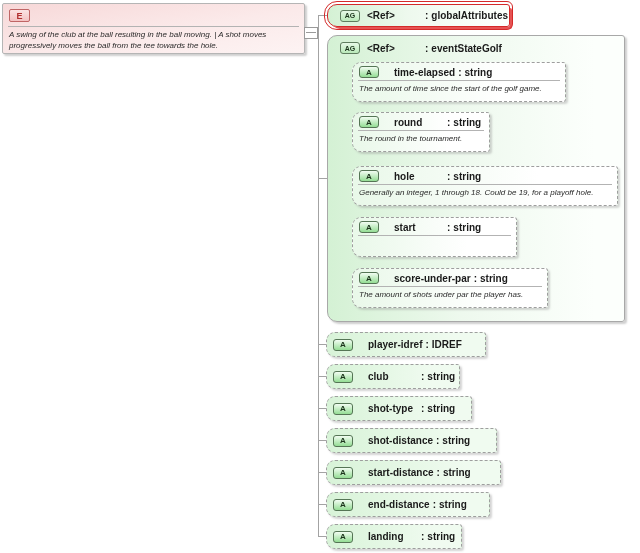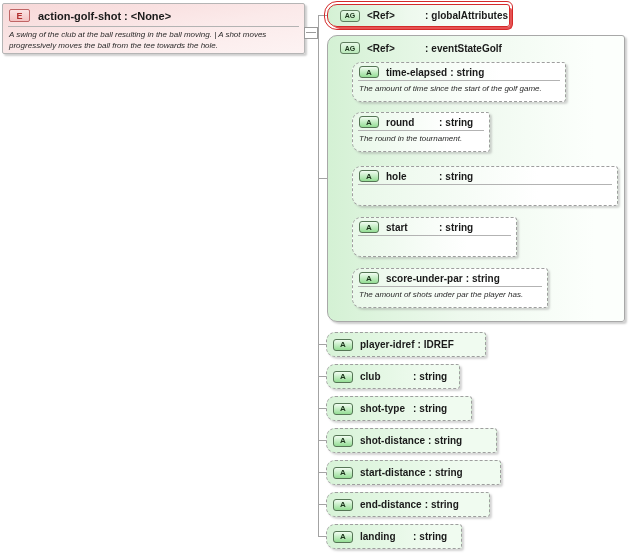--- a/index.html
+++ b/index.html
@@ -43,21 +43,21 @@
   .icon-ag{display:inline-flex;align-items:center;justify-content:center;width:20px;height:12px;
     background:linear-gradient(#e7f9e7,#b9e9b9);border:1px solid #5f7d5f;border-radius:3px;
     color:#1c331c;font-size:7px;font-weight:bold;letter-spacing:0;box-sizing:border-box;flex:none;}
   .ag-box .tname{margin-left:7px;min-width:55px;white-space:nowrap;}
   .ag-box .ttype{white-space:nowrap;}
   
   .attr-box{position:absolute;box-sizing:border-box;border:1px dashed #9e9e9e;
     border-radius:9px 3px 3px 9px;font-size:10px;
     box-shadow:2px 2px 2px rgba(150,150,150,0.4);}
   .attr-box .row{padding:3px 4px 0 6px;}
-  .attr-box .tname{margin-left:7px;min-width:50px;white-space:nowrap;}
+  .attr-box .tname{margin-left:15px;min-width:50px;white-space:nowrap;}
   .attr-box .ttype{white-space:nowrap;}
   .attr-box .anno{white-space:nowrap;}
   .icon-a{display:inline-flex;align-items:center;justify-content:center;width:20px;height:12px;
     background:linear-gradient(#f2fdf2,#94dd94);border:1px solid #557555;border-radius:3px;
     color:#1c331c;font-size:8px;font-weight:bold;box-sizing:border-box;flex:none;}
   .inner{background:linear-gradient(to right,#e9f8e9,#ffffff 70%);}
   .outer{background:linear-gradient(to right,#d8f3d8,#f0fbf0 80%);}
   .outer .row{padding:0 0 0 6px;height:100%;}
   
   .p-te {left:352px;top:62px; width:214px;height:40px;}
@@ -94,21 +94,20 @@
   <div class="vline" style="left:341px;top:60px;height:229px;"></div>
   <div class="hline" style="left:342px;top:82px;width:10px;"></div>
   <div class="hline" style="left:342px;top:132px;width:10px;"></div>
   <div class="hline" style="left:342px;top:186px;width:10px;"></div>
   <div class="hline" style="left:342px;top:237px;width:10px;"></div>
   <div class="hline" style="left:342px;top:288px;width:10px;"></div>
 
   <div class="elem-box">
     <div class="row">
       <span class="icon-e">E</span>
-      <span class="title"><span class="tname">action-golf-shot</span><span class="colon">:</span><span class="ttype">&lt;None&gt;</span></span>
     </div>
     <div class="sep"></div>
     <div class="anno">A swing of the club at the ball resulting in the ball moving. | A shot moves progressively moves the ball from the tee towards the hole.</div>
   </div>
 
   <div class="handle"></div>
 
   <div class="ag-box ag-global">
     <div class="row">
       <span class="icon-ag">AG</span>
@@ -150,20 +149,21 @@
   </div>
 
   <div class="attr-box inner p-hl">
     <div class="row">
       <span class="icon-a">A</span>
       <span class="tname">hole</span>
       <span class="colon">:</span>
       <span class="ttype">string</span>
     </div>
     <div class="sep"></div>
+    <div class="anno">Generally an integer, 1 through 18. Could be 19, for a playoff hole.</div>
   </div>
 
   <div class="attr-box inner p-sc">
     <div class="row">
       <span class="icon-a">A</span>
       <span class="tname">start</span>
       <span class="colon">:</span>
       <span class="ttype">string</span>
     </div>
     <div class="sep"></div>

